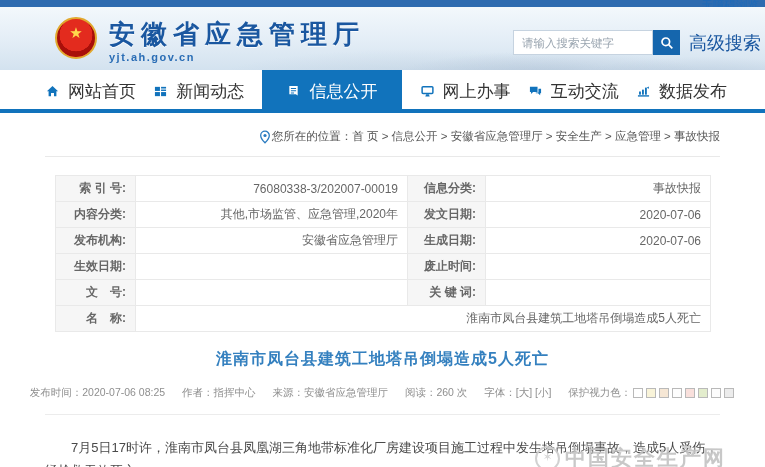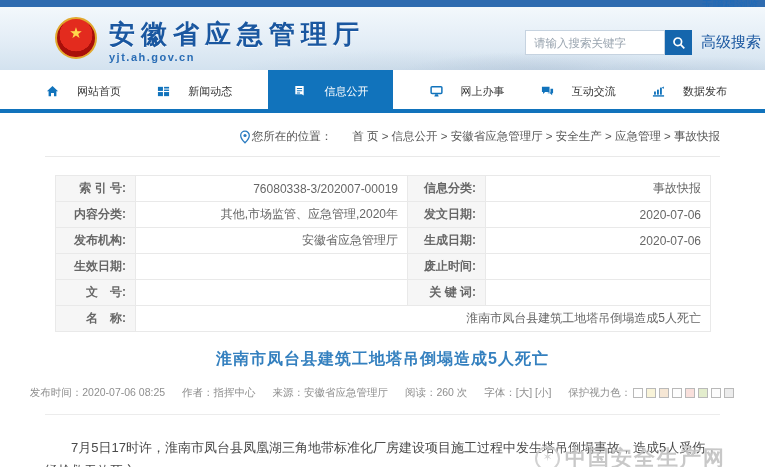--- a/index.html
+++ b/index.html
@@ -27,37 +27,37 @@
   .site-name { font-size:26px; font-weight:bold; color:#1a57a0; letter-spacing:6px; line-height:30px; margin-top:2px;
     text-shadow:0 1px 0 rgba(255,255,255,.8); }
   .site-domain { font-size:11px; font-weight:bold; color:#2a6db5; letter-spacing:1.5px; margin-top:2px; }
 
   .search-wrap { position:absolute; right:4px; top:23px; display:flex; align-items:center; }
   .search-input { width:140px; height:25px; border:1px solid #c6d3e0; background:#fff; padding:0 8px;
     font-size:11.5px; color:#333; outline:none;margin-left:32px; }
   .search-input::placeholder { color:#9aa5b0; }
   .search-btn { width:27px; height:25px; background:#1566ad; border:none; display:flex;
     align-items:center; justify-content:center; cursor:pointer; }
-  .adv-search { margin-left:9px; font-size:15px; color:#1a57a0; cursor:pointer; white-space:nowrap; }
+  .adv-search { margin-left:9px; font-size:18px; color:#1a57a0; cursor:pointer; white-space:nowrap; }
 
   
   .nav { position:relative; height:43px; background:#fff; }
   .nav-underline { position:absolute; left:0; right:0; bottom:0; height:4px; background:#1173bc; }
   .nav-items { position:relative; display:flex; justify-content:space-between; align-items:center;
     height:43px; padding:0 38px 0 46px; }
-  .nav-item { display:flex; align-items:center; gap:18px; font-size:11px; color:#333;
+  .nav-item { display:flex; align-items:center; gap:9px; font-size:17px; color:#333;
     cursor:pointer; height:39px; }
   .nicon { display:flex; color:#1173bc; }
   .nav-item.active { background:#1173bc; color:#ffffff; height:43px; padding:0 25px; z-index:1; }
   .nav-item.active .nicon { color:#fff; }
 
   
   .crumb-row { margin:0 45px; padding:16px 0 12px 12px; border-bottom:1px solid #e9e9e9;
     display:flex; align-items:center; font-size:11.5px; color:#555;justify-content:flex-end; }
-  .crumb-path { color:#555; cursor:pointer;margin-left:20px; }
+  .crumb-path { color:#555; cursor:pointer; }
 
   
   table.info { border-collapse:collapse; margin:18px 0 0 55px; width:655px; table-layout:fixed; }
   table.info td { border:1px solid #e9e9e9; height:26px; font-size:12px; color:#666; padding:0 9px;
     overflow:hidden; white-space:nowrap;text-align:right; }
   td.lbl { background:#f6f6f6; font-weight:bold; color:#555; text-align:right; }
 
   
   .art-title { margin-top:17px; text-align:center; font-size:16px; font-weight:bold;
     color:#3480bf; letter-spacing:1px; }

